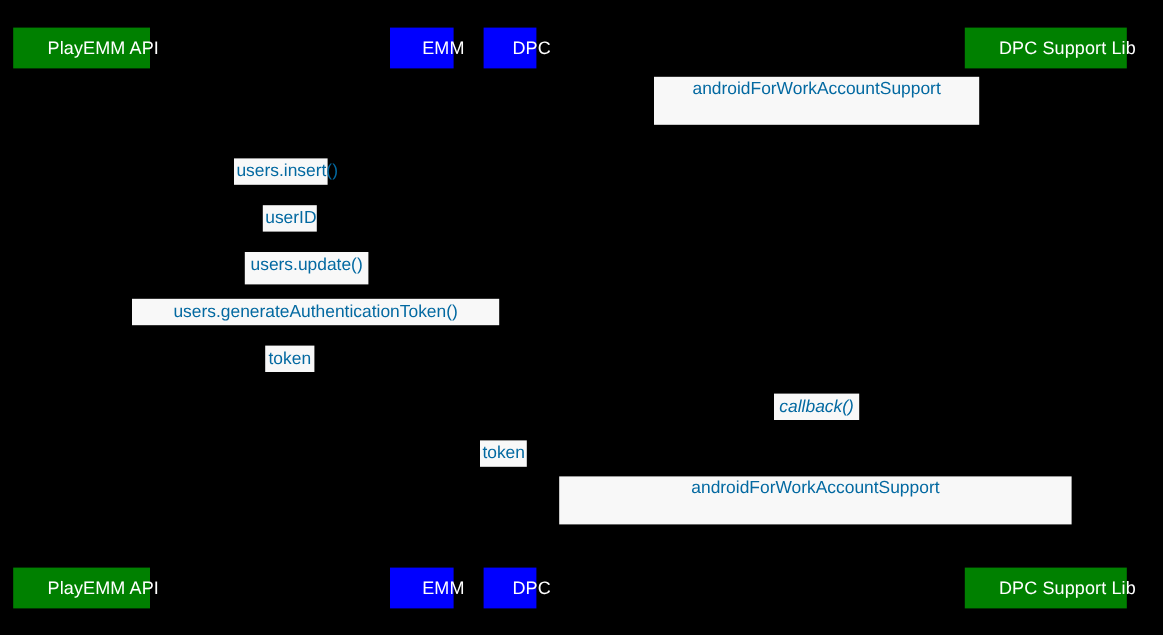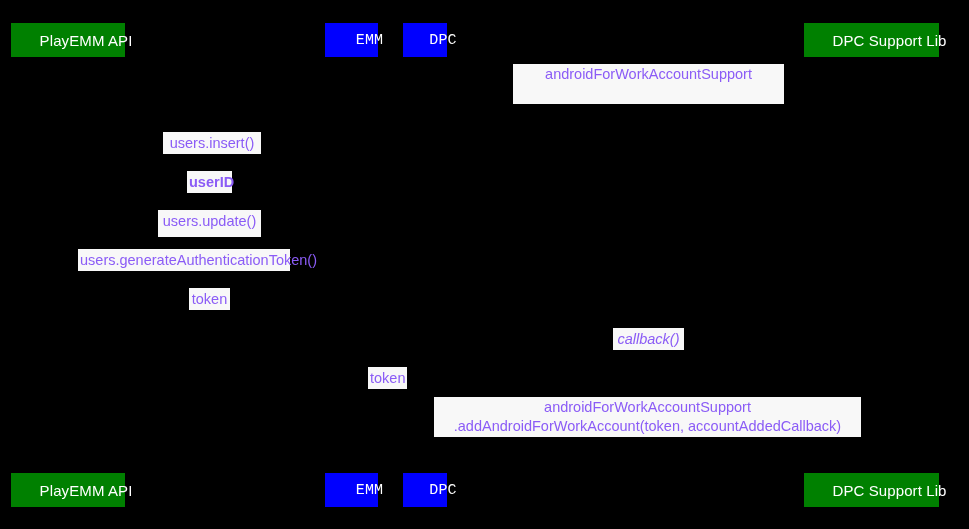--- a/index.html
+++ b/index.html
@@ -22,44 +22,45 @@
     justify-content: center;
     color: #ffffff;
     font-size: 15px;
     line-height: 1;
     letter-spacing: 0.1px;
     box-sizing: border-box;
     white-space: nowrap;
     padding-left: 36px;
   }
   .participant-box.green { background: #008000; }
-  .participant-box.blue  { background: #0000ff; font-family: Liberation Mono, monospace; }
+  .participant-box.blue  { background: #0000ff; }
 
   .lifeline {
     position: absolute;
     width: 1px;
     background: #000000;
   }
 
   .msg-arrow {
     position: absolute;
     height: 1px;
     background: #000000;
   }
 
   .msg-label {
     position: absolute;
     background: #f8f8f8;
-    color: #8b5cf6;
+    color: #0369a1;
     font-size: 14.5px;
     line-height: 19px;
     text-align: center;
     white-space: pre;
     padding: 1px 2px;
     box-sizing: border-box;
+    margin-left: 32px;
   }
   .msg-label.single {
     padding: 2px 2px 3px 2px;
   }
 </style>
 </head>
 <body>
 
 <div id="diagram">
   <div id="lifelines">
@@ -86,22 +87,22 @@
       <div class="participant-box green" style="left: 804px; top: 23px; width: 135px; height: 34px; background: rgb(0, 128, 0);">DPC Support Lib</div>
     </div>
   <div id="footer-participants">
       <div class="participant-box green" style="left: 11px; top: 473px; width: 114px; height: 34px; background: rgb(0, 128, 0);">PlayEMM API</div>
       <div class="participant-box blue" style="left: 325px; top: 473px; width: 53px; height: 34px; background: rgb(0, 0, 255);">EMM</div>
       <div class="participant-box blue" style="left: 403px; top: 473px; width: 44px; height: 34px; background: rgb(0, 0, 255);">DPC</div>
       <div class="participant-box green" style="left: 804px; top: 473px; width: 135px; height: 34px; background: rgb(0, 128, 0);">DPC Support Lib</div>
     </div>
   <div id="labels">
       <div class="msg-label" style="left: 513px; top: 64px; width: 271px; height: 40px;"><span style="display: block;">androidForWorkAccountSupport</span></div>
-      <div class="msg-label single" style="left: 163px; top: 132px; width: 98px; height: 22px;"><span style="display: block;">users.insert()</span></div>
-      <div class="msg-label single" style="left: 187px; top: 171px; width: 45px; height: 22px;"><span style="display: block; font-weight: bold;">userID</span></div>
-      <div class="msg-label single" style="left: 158px; top: 210px; width: 103px; height: 27px;"><span style="display: block;">users.update()</span></div>
-      <div class="msg-label single" style="left: 78px; top: 249px; width: 212px; height: 22px;"><span style="display: block;">users.generateAuthenticationToken()</span></div>
+      <div class="msg-label single" style="left: 163px; top: 132px; width: 78px; height: 22px;"><span style="display: block;">users.insert()</span></div>
+      <div class="msg-label single" style="left: 187px; top: 171px; width: 45px; height: 22px;"><span style="display: block;">userID</span></div>
+      <div class="msg-label single" style="left: 172px; top: 210px; width: 103px; height: 27px;"><span style="display: block;">users.update()</span></div>
+      <div class="msg-label single" style="left: 78px; top: 249px; width: 306px; height: 22px;"><span style="display: block;">users.generateAuthenticationToken()</span></div>
       <div class="msg-label single" style="left: 189px; top: 288px; width: 41px; height: 22px;"><span style="display: block;">token</span></div>
       <div class="msg-label single" style="left: 613px; top: 328px; width: 71px; height: 22px;"><span style="display: block; font-style: italic;">callback()</span></div>
       <div class="msg-label single" style="left: 368px; top: 367px; width: 39px; height: 22px;"><span style="display: block;">token</span></div>
-      <div class="msg-label" style="left: 434px; top: 397px; width: 427px; height: 40px;"><span style="display: block;">androidForWorkAccountSupport</span><span style="display: block;">.addAndroidForWorkAccount(token, accountAddedCallback)</span></div>
+      <div class="msg-label" style="left: 434px; top: 397px; width: 427px; height: 40px;"><span style="display: block;">androidForWorkAccountSupport</span></div>
     </div>
 </div>
 
 </body></html>

